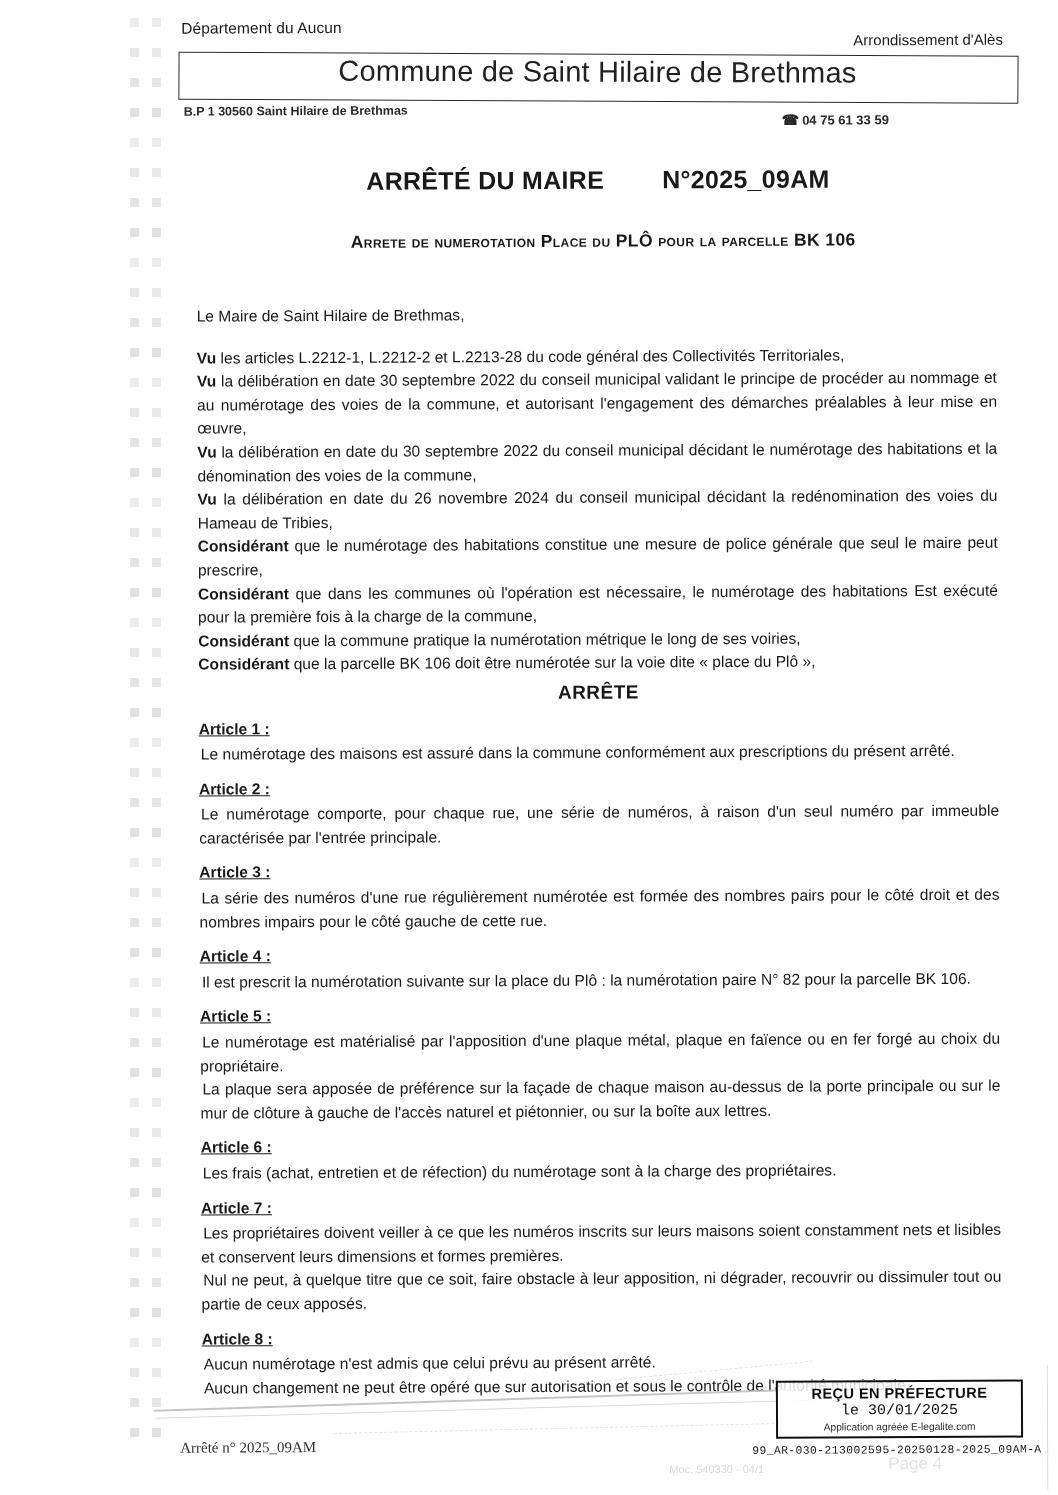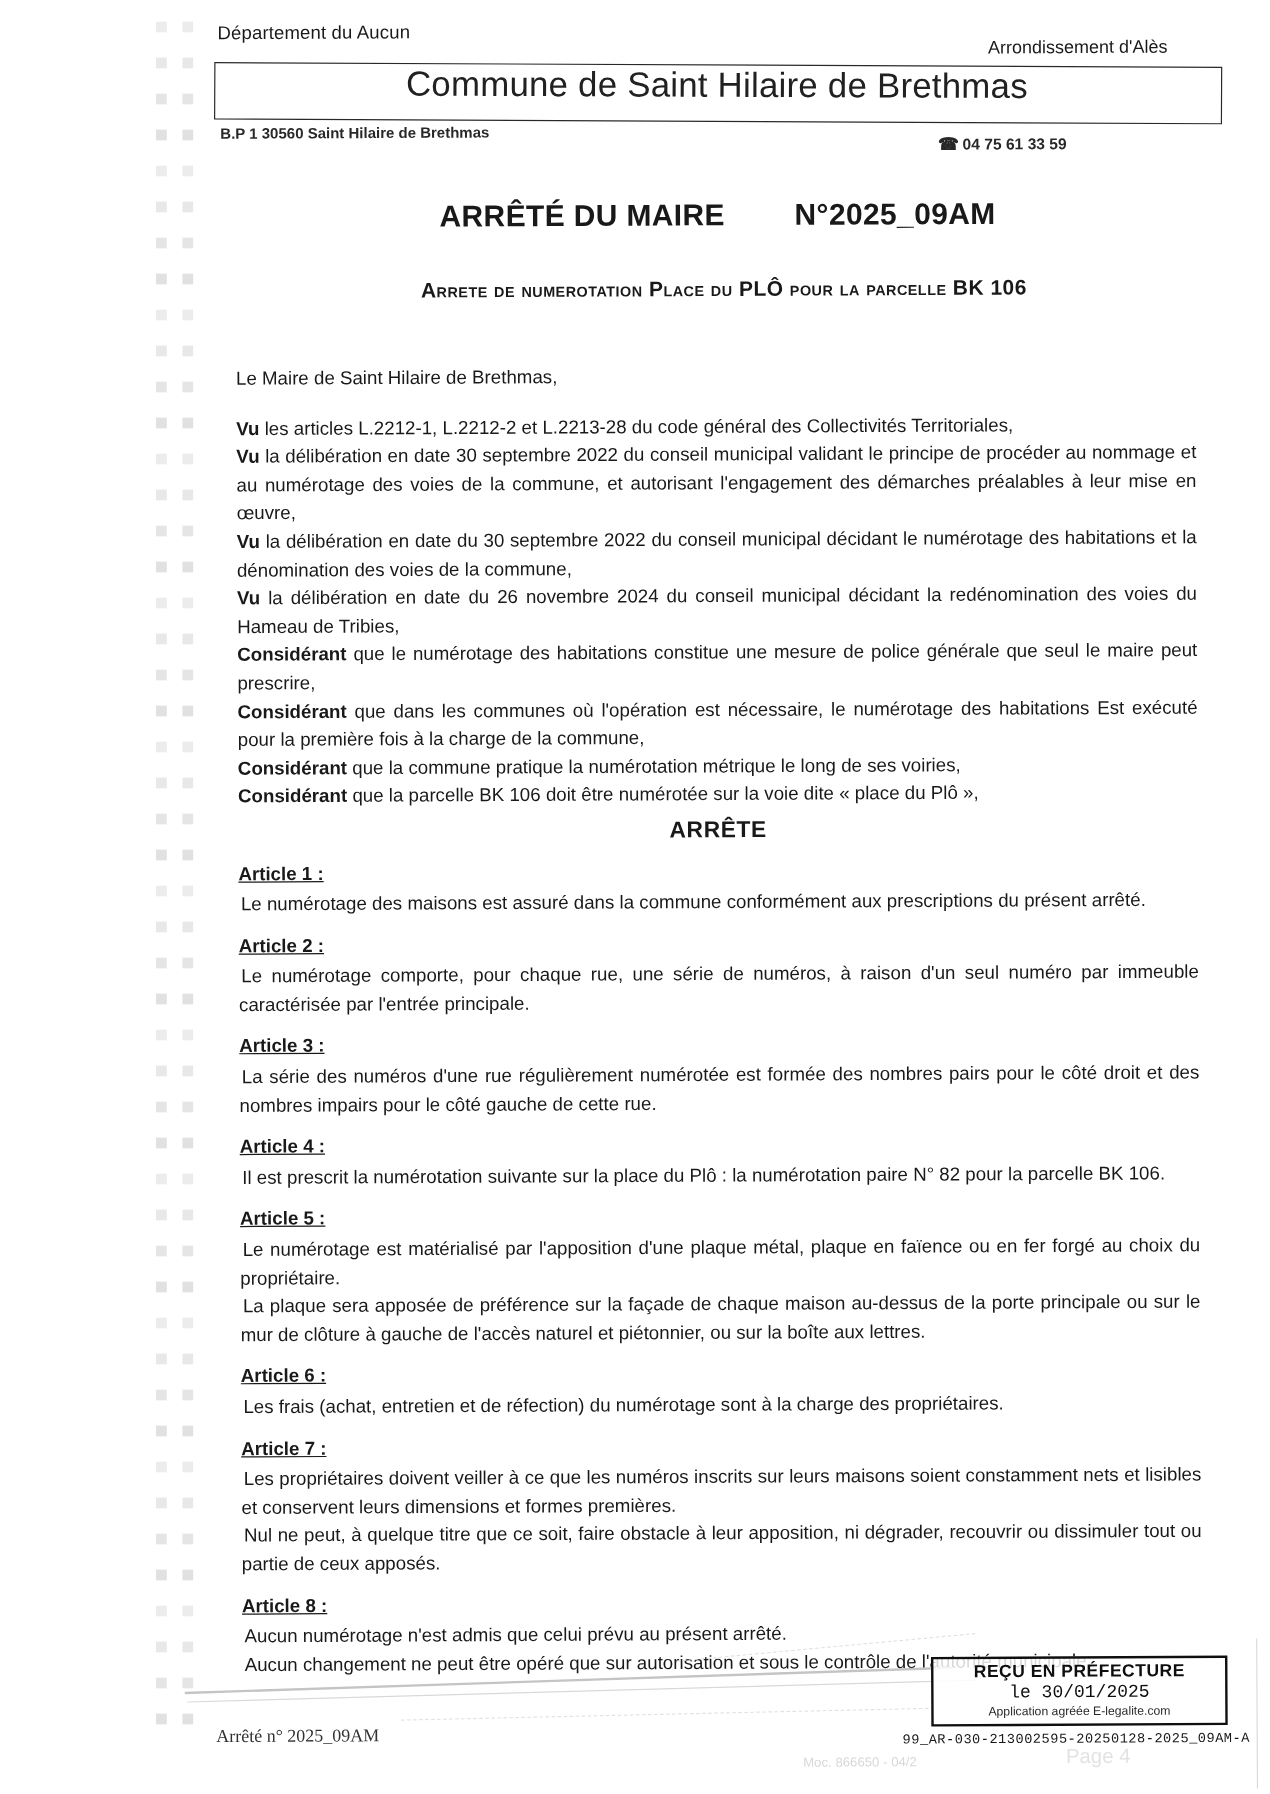--- a/index.html
+++ b/index.html
@@ -46,21 +46,21 @@
   
   .hdr-dept {
     position: absolute;
     left: 184px;
     top: 18px;
     font-size: 15.5px;
     letter-spacing: .1px;
   }
   .hdr-arr {
     position: absolute;
-    left: 826px;
+    left: 856px;
     top: 33px;
     font-size: 15px;
   }
   .commune-box {
     position: absolute;
     left: 181px;
     top: 54px;
     width: 838px;
     height: 46px;
     border: 1.6px solid #2b2b2b;
@@ -403,21 +403,21 @@
           <p class="art-head">Article 7 :</p>
           <p class="art-body">Les propriétaires doivent veiller à ce que les numéros inscrits sur leurs maisons soient constamment nets et lisibles et conservent leurs dimensions et formes premières.</p>
           <p class="art-body tail">Nul ne peut, à quelque titre que ce soit, faire obstacle à leur apposition, ni dégrader, recouvrir ou dissimuler tout ou partie de ceux apposés.</p>
           <p class="art-head">Article 8 :</p>
           <p class="art-body">Aucun numérotage n'est admis que celui prévu au présent arrêté.</p>
           <p class="art-body tail">Aucun changement ne peut être opéré que sur autorisation et sous le contrôle de l'autorité municipale</p>
         </div>
     </div>
 
     <div class="footer-ref">Arrêté n° 2025_09AM</div>
-    <div class="ghost-moc">Moc. 866650 - 04/2</div>
+    <div class="ghost-moc">Moc. 540330 - 04/1</div>
     <div class="ghost-page">Page 4</div>
 
     <div class="streak s2" style="left:150px; top:1408px; width:640px; transform: rotate(-1.6deg);"></div>
     <div class="streak" style="left:152px; top:1416px; width:660px; transform: rotate(-1.3deg);"></div>
     <div class="streak dotted" style="left:330px; top:1432px; width:470px; transform: rotate(-1.0deg);"></div>
     <div class="streak dotted" style="left:560px; top:1384px; width:250px; transform: rotate(-5deg);"></div>
     <div class="right-edge"></div>
 
     <div class="stamp">
       <div class="stamp-title">REÇU EN PRÉFECTURE</div>

